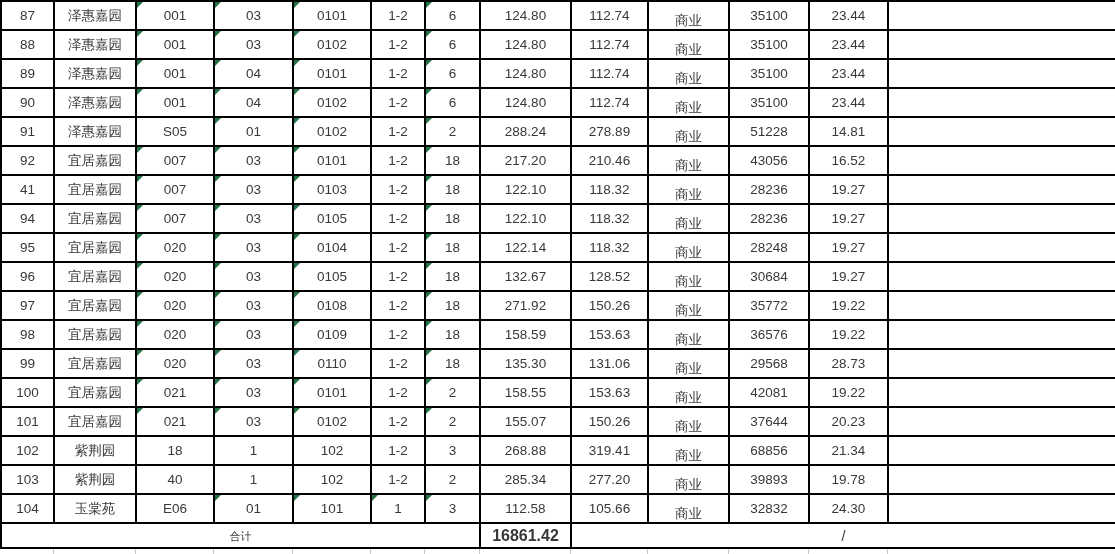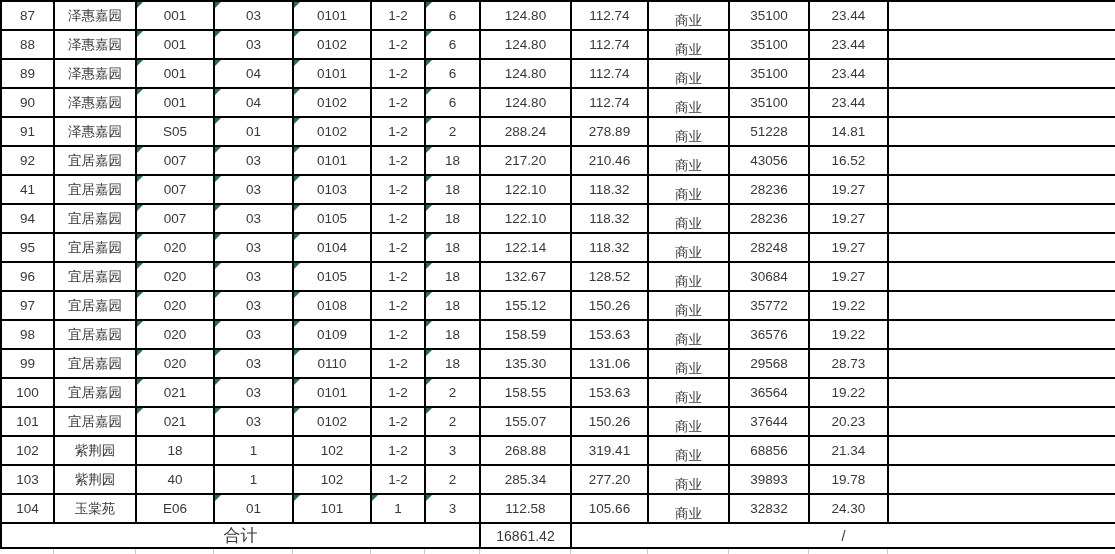--- a/index.html
+++ b/index.html
@@ -18,22 +18,22 @@
     overflow:hidden;
     white-space:nowrap;
   }
   td .tri {
     position:absolute; top:0; left:0; width:0; height:0;
     border-top:6px solid #217346;
     border-right:6px solid transparent;
   }
   td.c-use .txt { display:inline-block; transform:translateY(5px);font-family:Liberation Serif, serif; }
   tr.footer td { height:23px; }
-  tr.footer td.f-label .txt { font-size:17px;text-align:center; }
-  tr.footer td.f-total .txt { font-size:14px; }
+  tr.footer td.f-label .txt { font-size:11px;text-align:center; }
+  tr.footer td.f-total .txt { font-size:16px;font-weight:bold; }
   tr.footer td.f-slash .txt { font-size:14.5px; }
   .stub-strip { position:relative; width:1115px; height:5px; background:#ffffff; }
   .stub { position:absolute; top:0; width:1px; height:5px; background:#c9c9c9; }
 </style>
 </head>
 <body>
 
 <div class="sheet">
   <table class="grid">
     <colgroup>
@@ -203,21 +203,21 @@
           <td class="c-empty"><span class="txt"></span></td>
         </tr>
         <tr>
           <td class="c-num"><span class="txt">97</span></td>
           <td class="c-name"><span class="txt">宜居嘉园</span></td>
           <td class="c-bld"><span class="tri"></span><span class="txt">020</span></td>
           <td class="c-unit"><span class="tri"></span><span class="txt">03</span></td>
           <td class="c-room"><span class="tri"></span><span class="txt">0108</span></td>
           <td class="c-floors"><span class="txt">1-2</span></td>
           <td class="c-count"><span class="tri"></span><span class="txt">18</span></td>
-          <td class="c-area1"><span class="txt">155.12</span></td>
+          <td class="c-area1"><span class="txt">271.92</span></td>
           <td class="c-area2"><span class="txt">150.26</span></td>
           <td class="c-use"><span class="txt">商业</span></td>
           <td class="c-price"><span class="txt">35772</span></td>
           <td class="c-ratio"><span class="txt">19.22</span></td>
           <td class="c-empty"><span class="txt"></span></td>
         </tr>
         <tr>
           <td class="c-num"><span class="txt">98</span></td>
           <td class="c-name"><span class="txt">宜居嘉园</span></td>
           <td class="c-bld"><span class="tri"></span><span class="txt">020</span></td>
@@ -251,21 +251,21 @@
           <td class="c-num"><span class="txt">100</span></td>
           <td class="c-name"><span class="txt">宜居嘉园</span></td>
           <td class="c-bld"><span class="tri"></span><span class="txt">021</span></td>
           <td class="c-unit"><span class="tri"></span><span class="txt">03</span></td>
           <td class="c-room"><span class="tri"></span><span class="txt">0101</span></td>
           <td class="c-floors"><span class="txt">1-2</span></td>
           <td class="c-count"><span class="tri"></span><span class="txt">2</span></td>
           <td class="c-area1"><span class="txt">158.55</span></td>
           <td class="c-area2"><span class="txt">153.63</span></td>
           <td class="c-use"><span class="txt">商业</span></td>
-          <td class="c-price"><span class="txt">36564</span></td>
+          <td class="c-price"><span class="txt">42081</span></td>
           <td class="c-ratio"><span class="txt">19.22</span></td>
           <td class="c-empty"><span class="txt"></span></td>
         </tr>
         <tr>
           <td class="c-num"><span class="txt">101</span></td>
           <td class="c-name"><span class="txt">宜居嘉园</span></td>
           <td class="c-bld"><span class="tri"></span><span class="txt">021</span></td>
           <td class="c-unit"><span class="tri"></span><span class="txt">03</span></td>
           <td class="c-room"><span class="tri"></span><span class="txt">0102</span></td>
           <td class="c-floors"><span class="txt">1-2</span></td>

